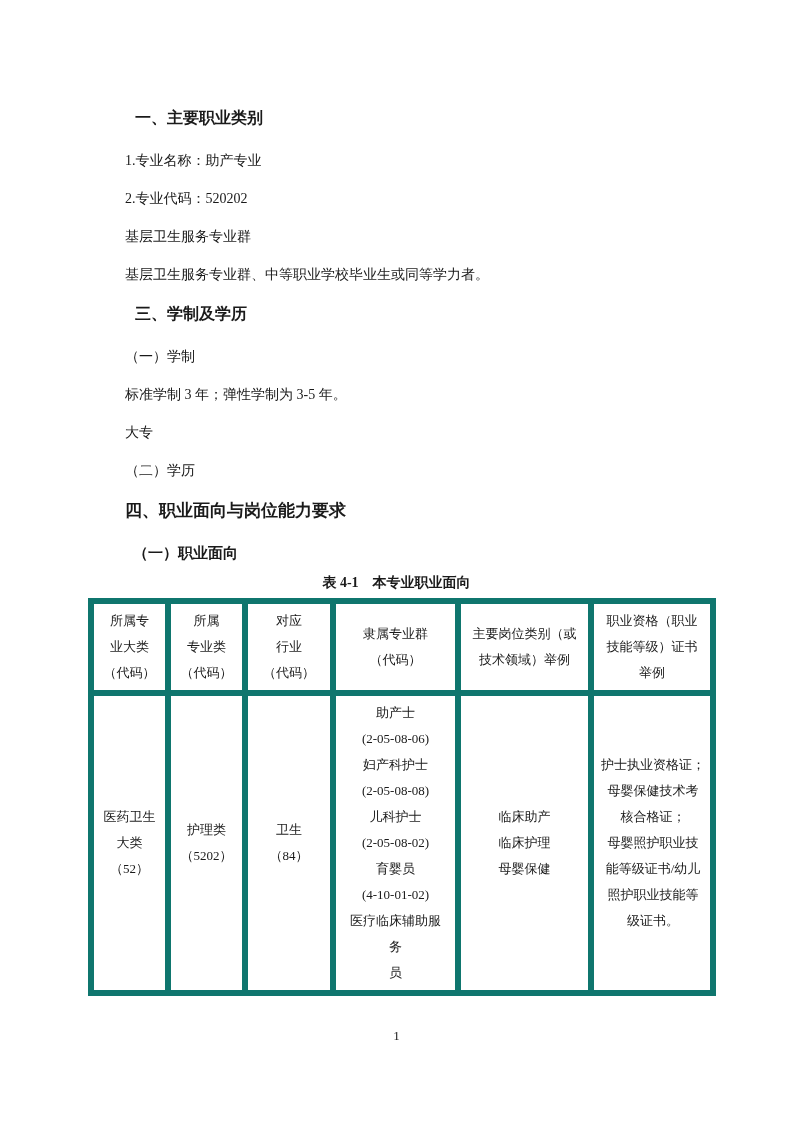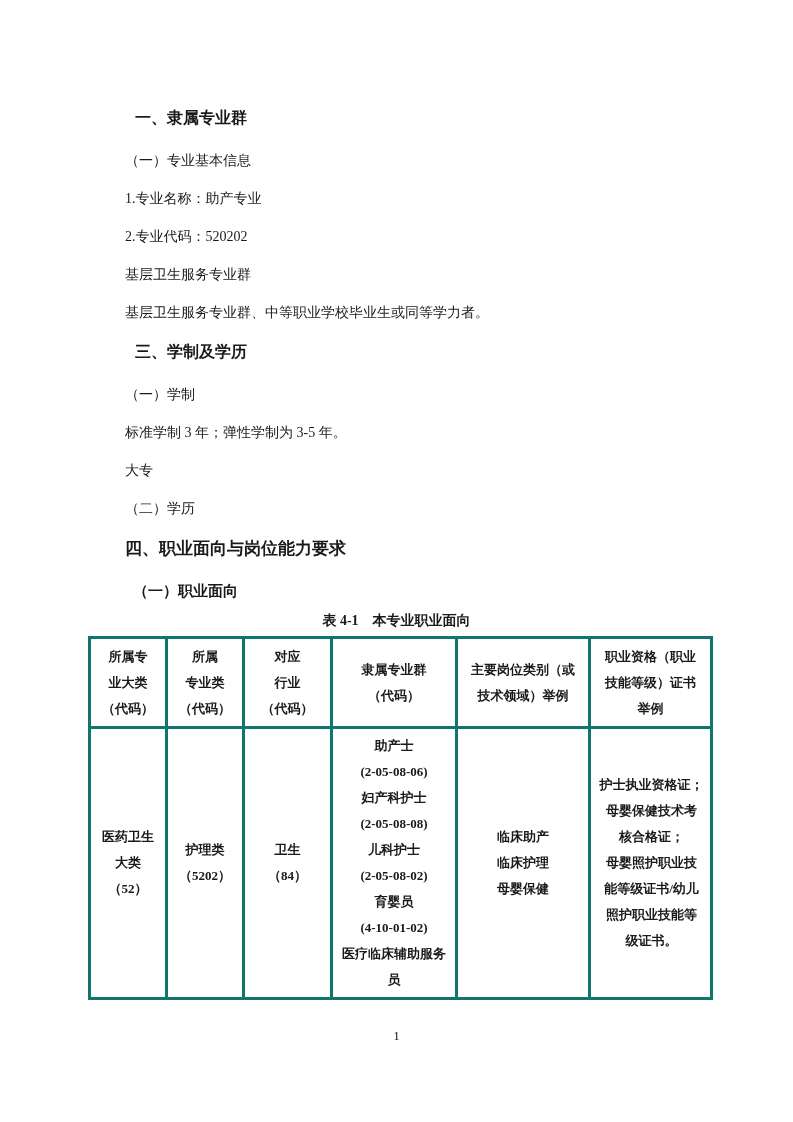--- a/index.html
+++ b/index.html
@@ -55,25 +55,25 @@
   }
 
   table.tbl {
     border-collapse: collapse;
     table-layout: fixed;
     width: 622px;
     margin-left: 88px;
     font-size: 13px;
   }
   table.tbl th, table.tbl td {
-    border: 3px solid #0f766e;
+    border: 6px solid #0f766e;
     padding: 4px 8px;
     text-align: center;
     vertical-align: middle;
-    font-weight: bold;
+    font-weight: normal;
     white-space: pre-line;
     line-height: 26px;
     word-break: break-all;
   }
   table.tbl thead th { height: 90px; }
   table.tbl tbody td { height: 248px; }
   table.tbl td.cell-left {
     text-align: center;
     line-height: 26px;
     padding-left: 6px;
@@ -89,22 +89,21 @@
     font-size: 13px;
     line-height: 16px;
   }
 </style>
 </head>
 <body>
 
 <div class="page">
   <div class="content">
 
-    <h2 class="h-sec">一、隶属专业群</h2>
-    <p class="body indent">（一）专业基本信息</p>
+    <h2 class="h-sec">一、主要职业类别</h2>
     <p class="body">1.专业名称：助产专业</p>
     <p class="body">2.专业代码：520202</p>
     <p class="body">基层卫生服务专业群</p>
 
     <p class="body">基层卫生服务专业群、中等职业学校毕业生或同等学力者。</p>
 
     <h2 class="h-sec">三、学制及学历</h2>
     <p class="body indent">（一）学制</p>
     <p class="body">标准学制 3 年；弹性学制为 3-5 年。</p>
     <p class="body indent">大专</p>

